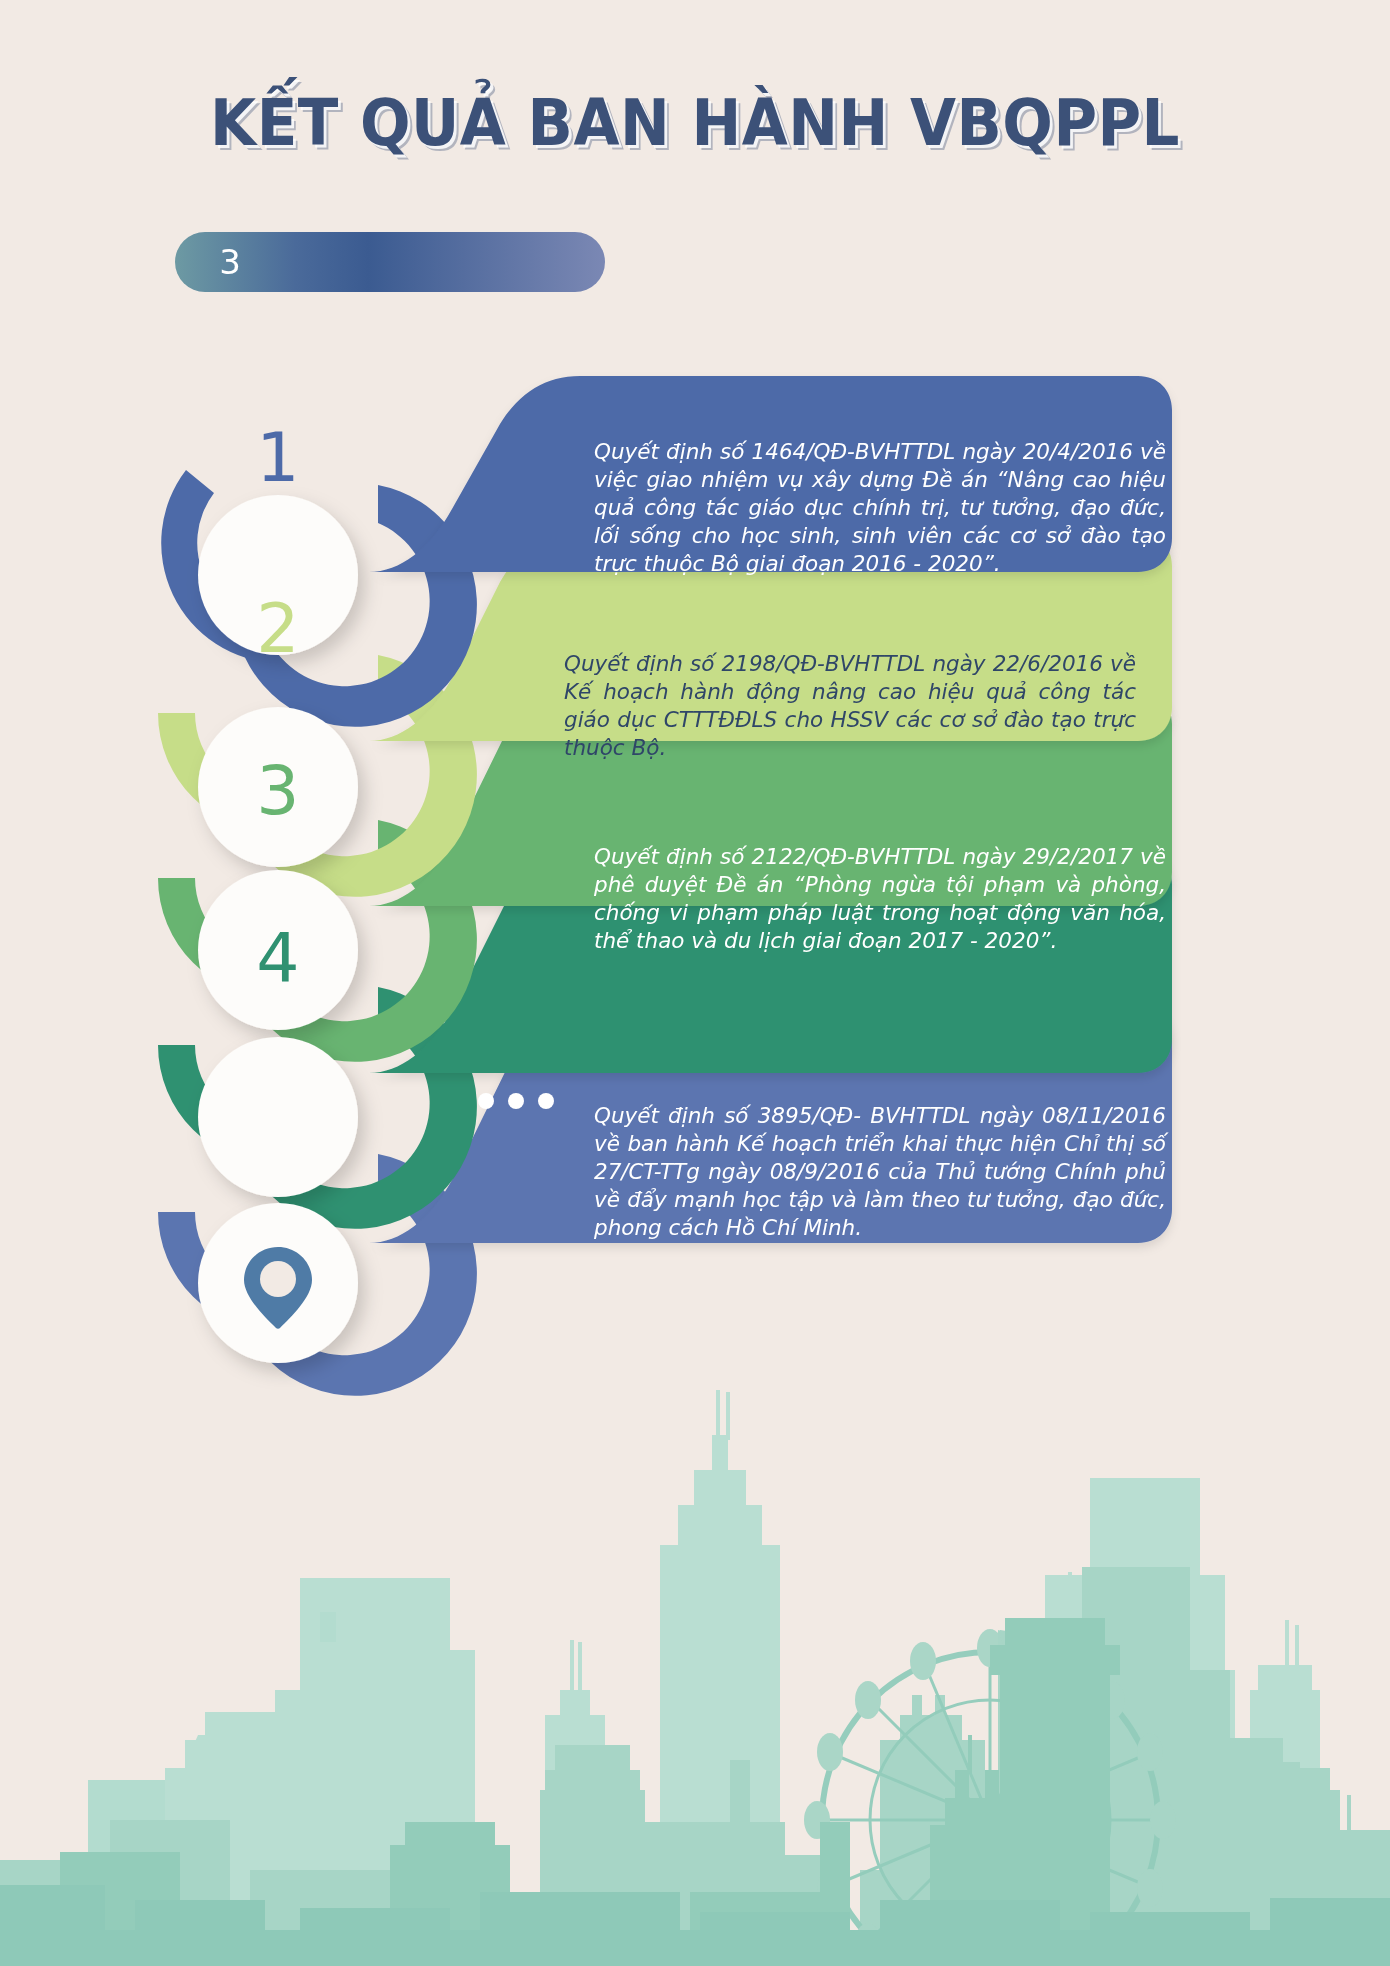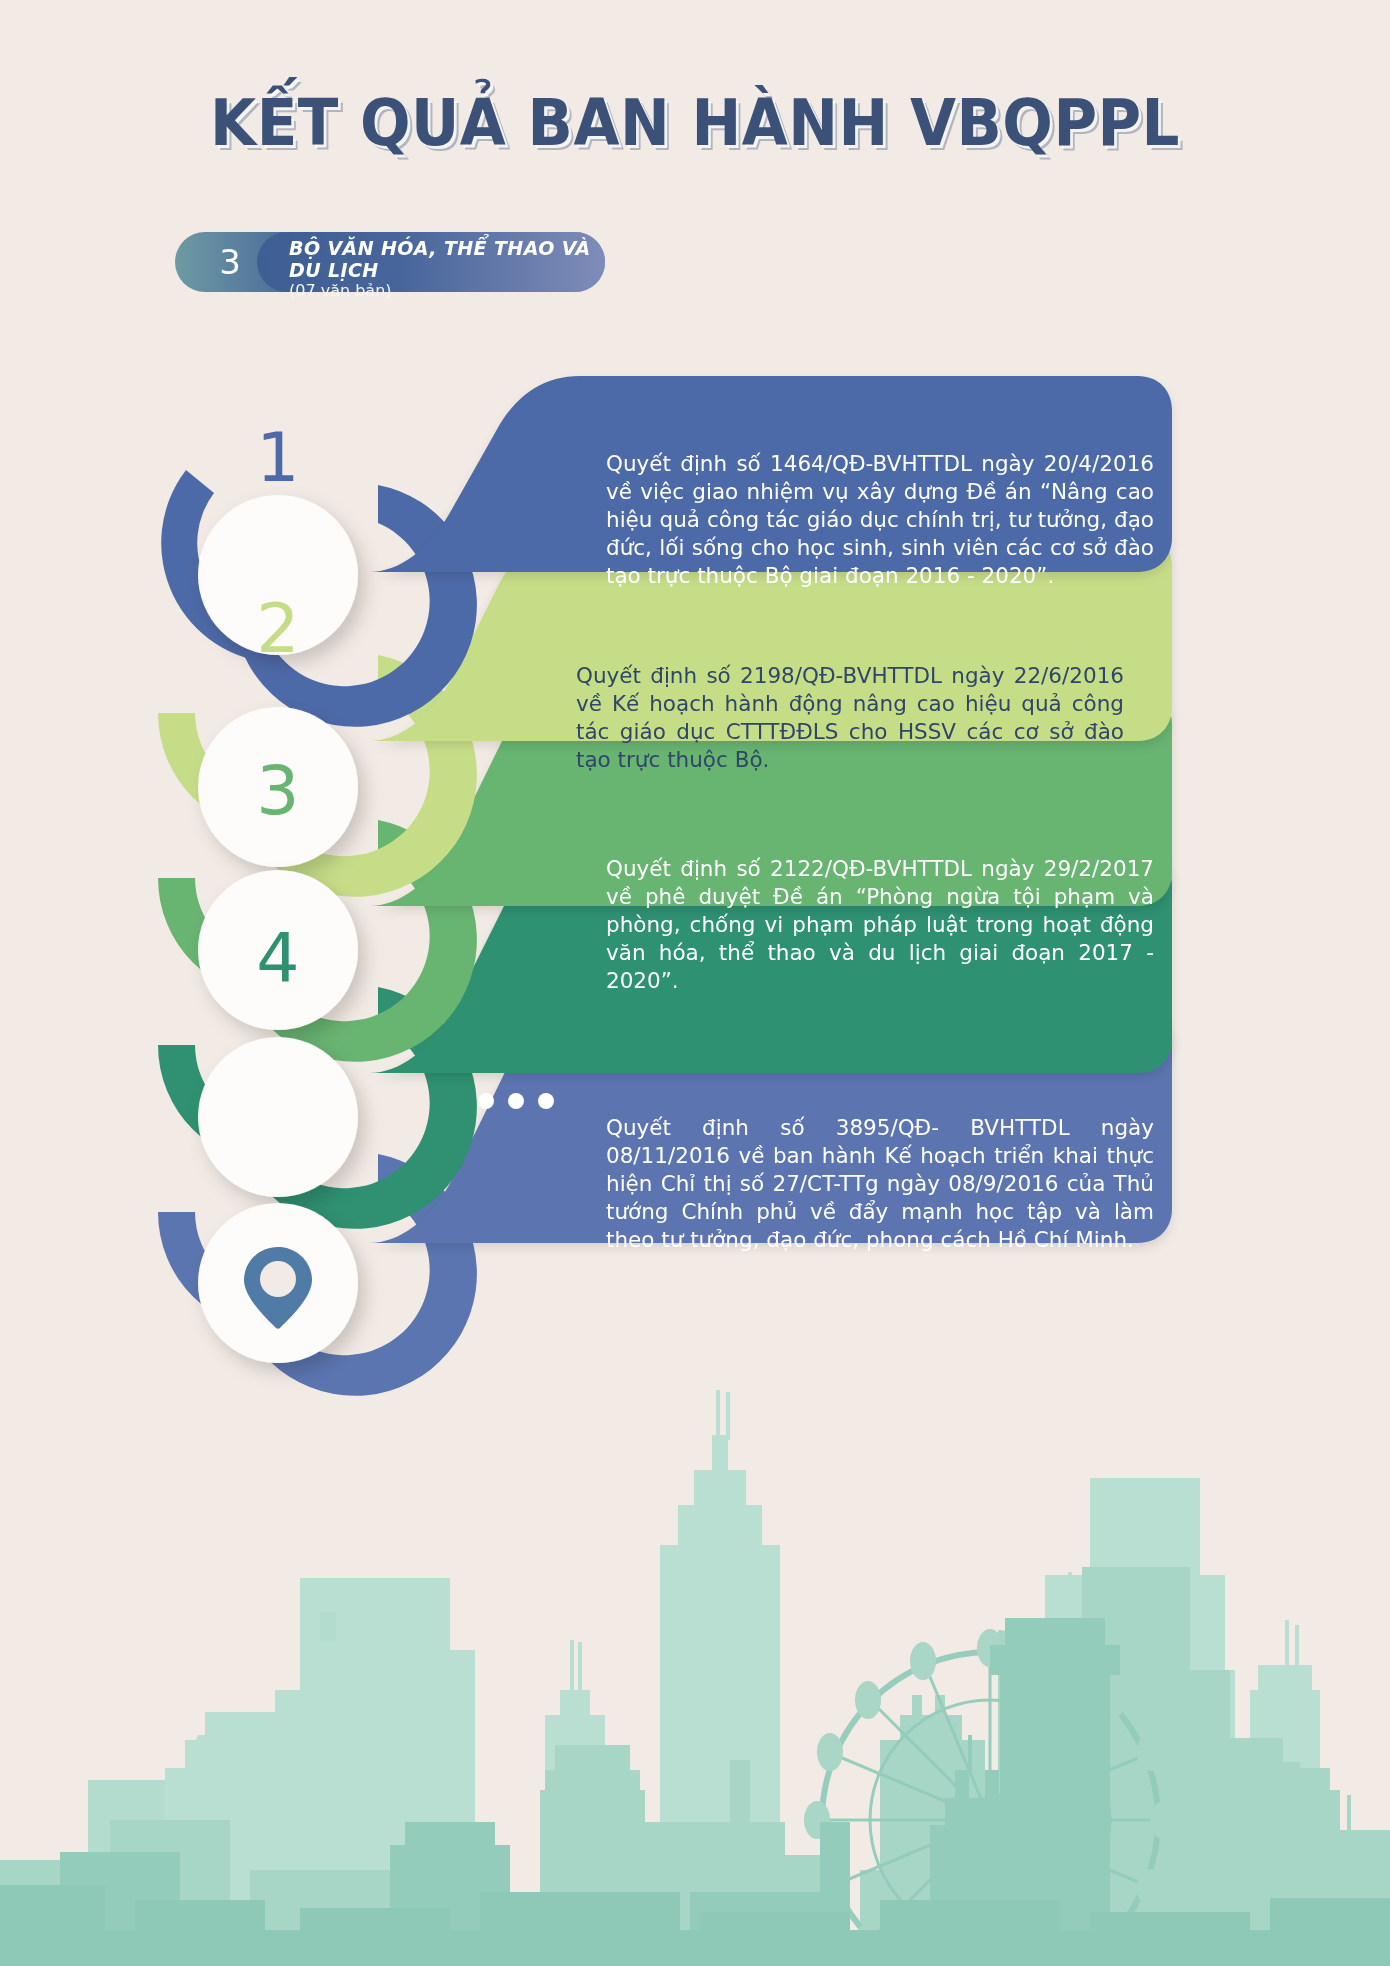--- a/index.html
+++ b/index.html
@@ -68,21 +68,21 @@
 
   
   .card-text {
     position:absolute;
     font-family:"DejaVu Sans", sans-serif;
     font-size:21.5px;
     line-height:1.30;
     text-align:justify;
     text-justify:inter-word;
   }
-  .card-text p { margin:12px; }
+  .card-text p { margin:0;font-style:italic; }
   #card-text-1 { left:594px; top:438px;  width:572px; color:#ffffff; }
   #card-text-2 { left:564px; top:650px;  width:572px; color:#2f4668; }
   #card-text-3 { left:594px; top:843px;  width:572px; color:#ffffff; }
   #card-text-4 { left:594px; top:1102px; width:572px; color:#ffffff; }
 
   
   .circle-num {
     position:absolute;
     width:150px; text-align:center;
     font-family:"DejaVu Sans", sans-serif;
@@ -102,24 +102,20 @@
   #ellipsis span { display:block; width:16px; height:16px; border-radius:50%; background:#ffffff; }
 </style>
 </head>
 <body>
 
 <div id="page-title">KẾT QUẢ BAN HÀNH VBQPPL</div>
 
 <div id="badge-bar">
   <div id="badge-index-wrap">
     <span id="badge-index">3</span>
-  </div>
-  <div id="badge-panel">
-    <div id="badge-title">BỘ VĂN HÓA, THỂ THAO VÀ DU LỊCH</div>
-    <div id="badge-subtitle">(07 văn bản)</div>
   </div>
 </div>
 
 <div id="diagram">
 <svg width="1390" height="1966" viewBox="0 0 1390 1966" xmlns="http://www.w3.org/2000/svg">
   <defs>
     <filter id="softshadow" x="-40%" y="-40%" width="190%" height="190%">
       <feDropShadow dx="7" dy="9" stdDeviation="9" flood-color="#000000" flood-opacity="0.17"></feDropShadow>
     </filter>
     <filter id="cardshadow" x="-15%" y="-40%" width="140%" height="200%">

